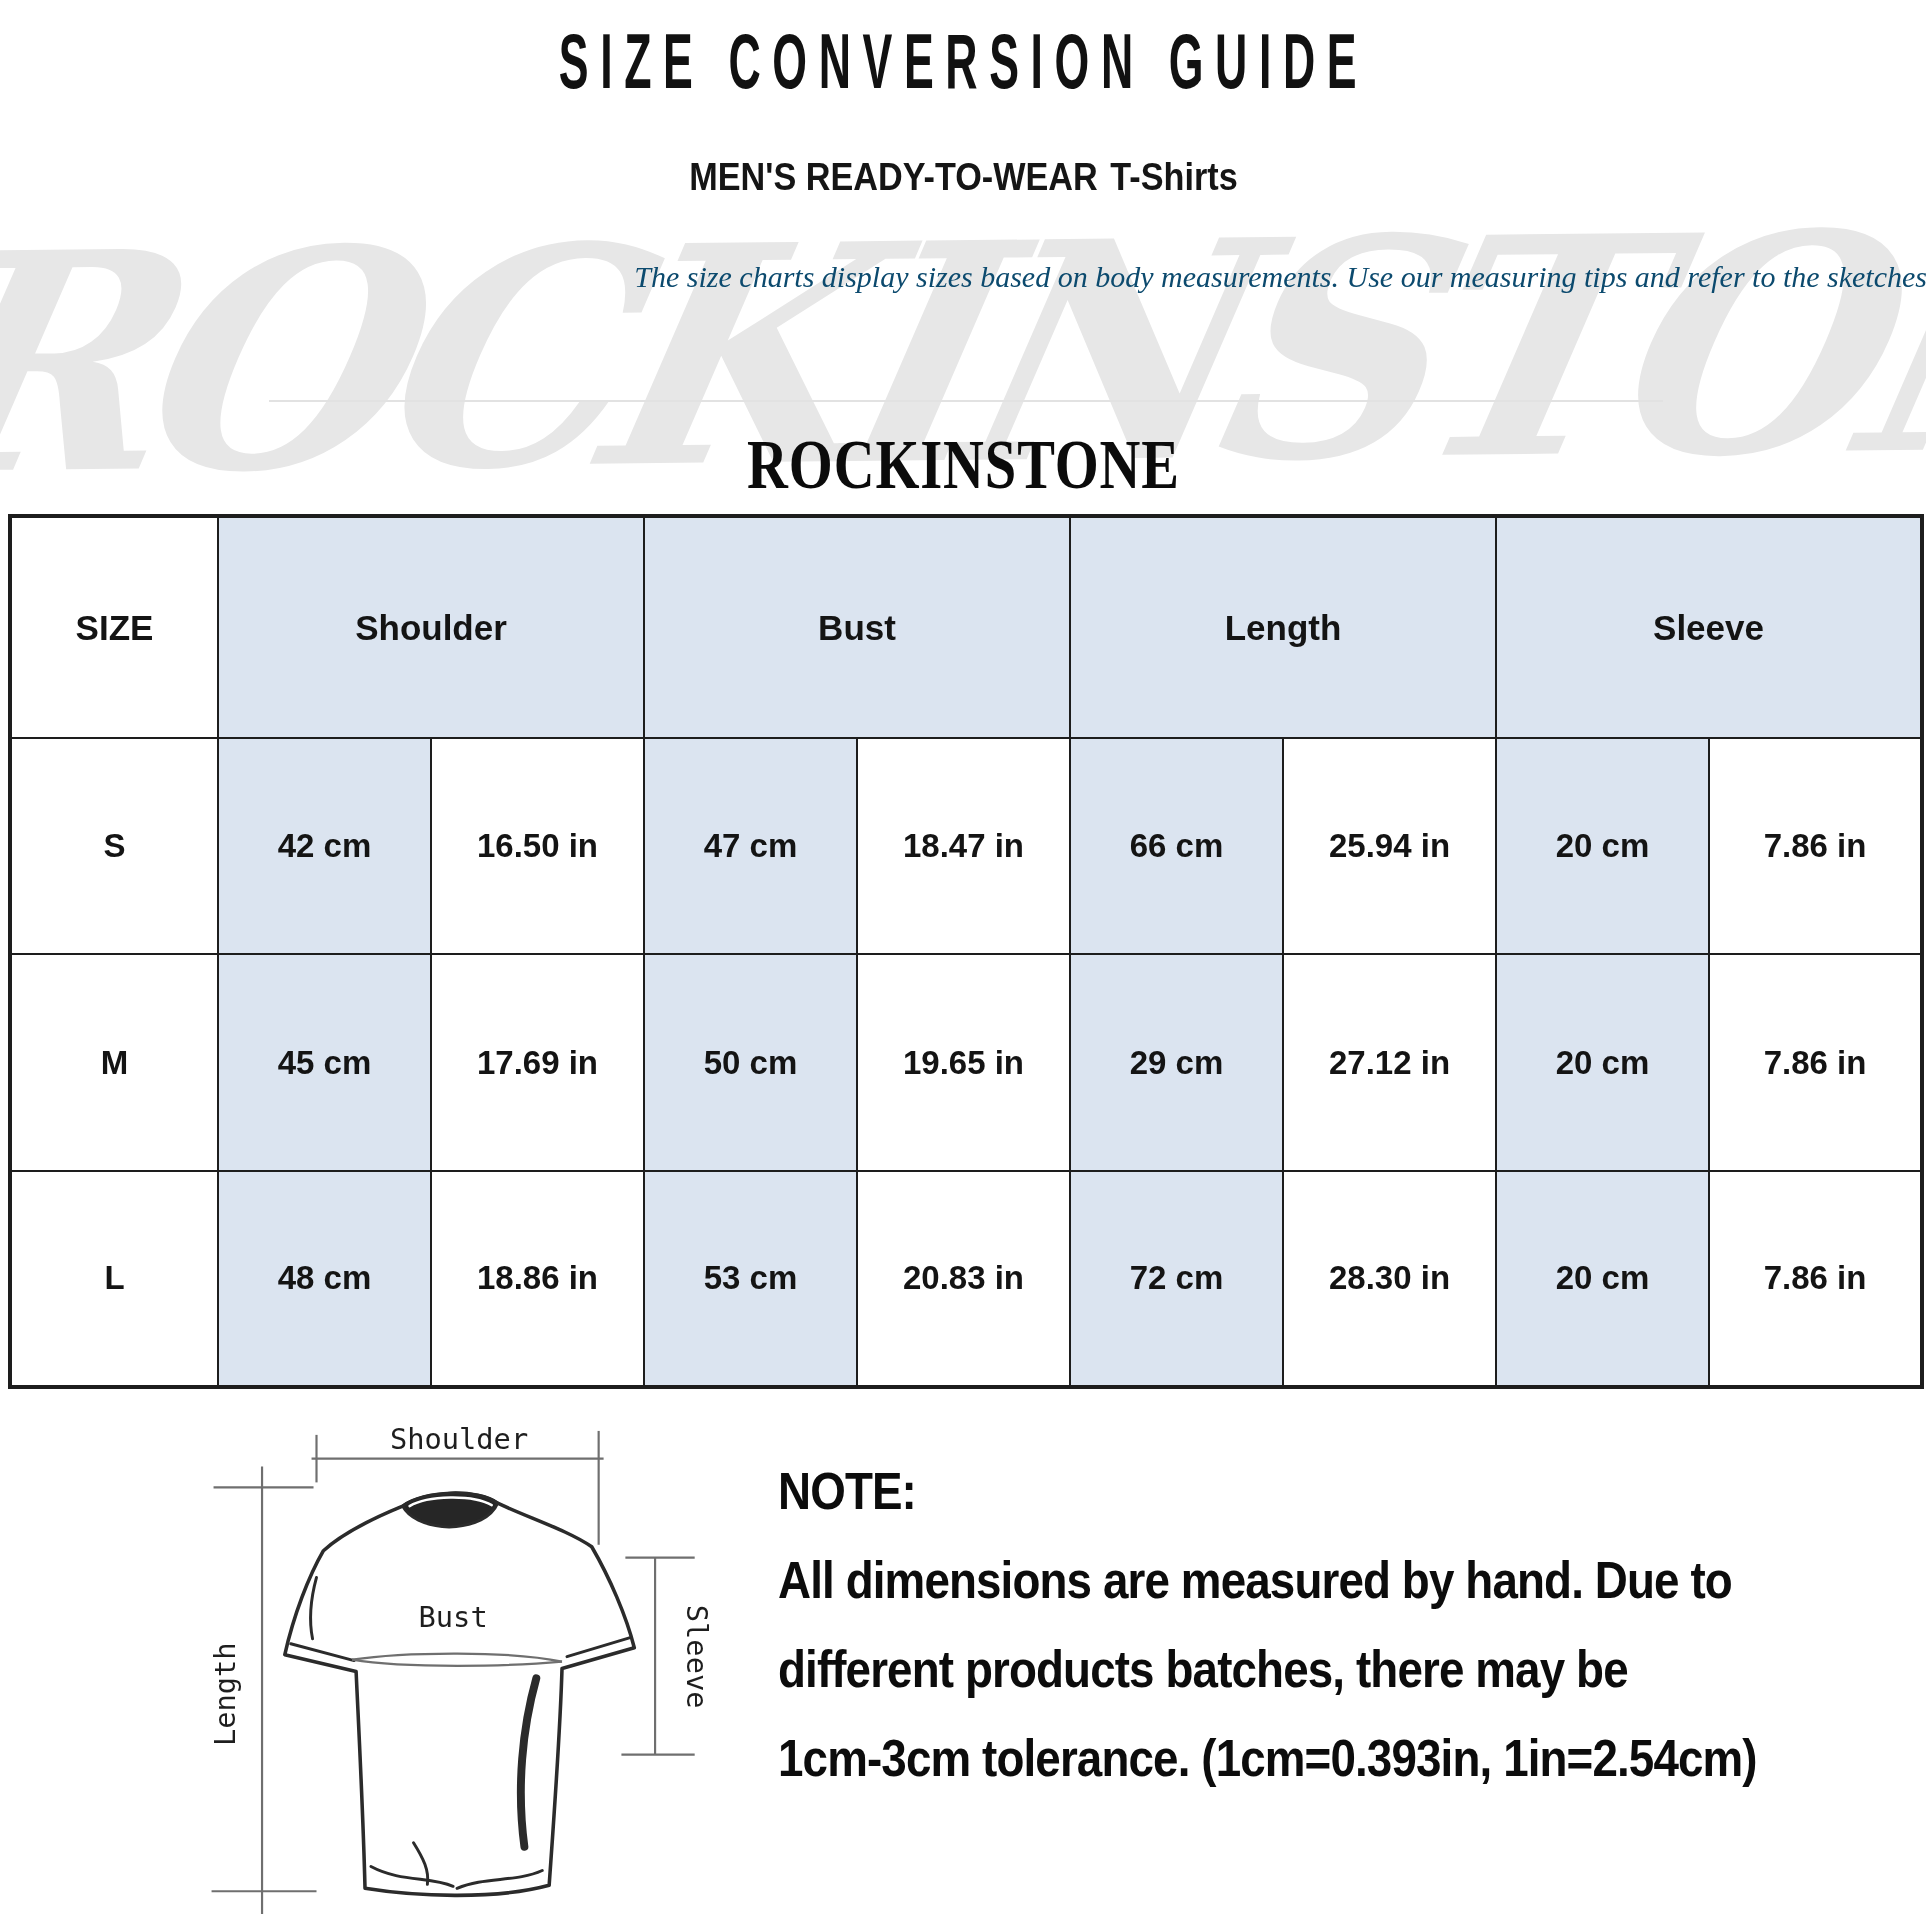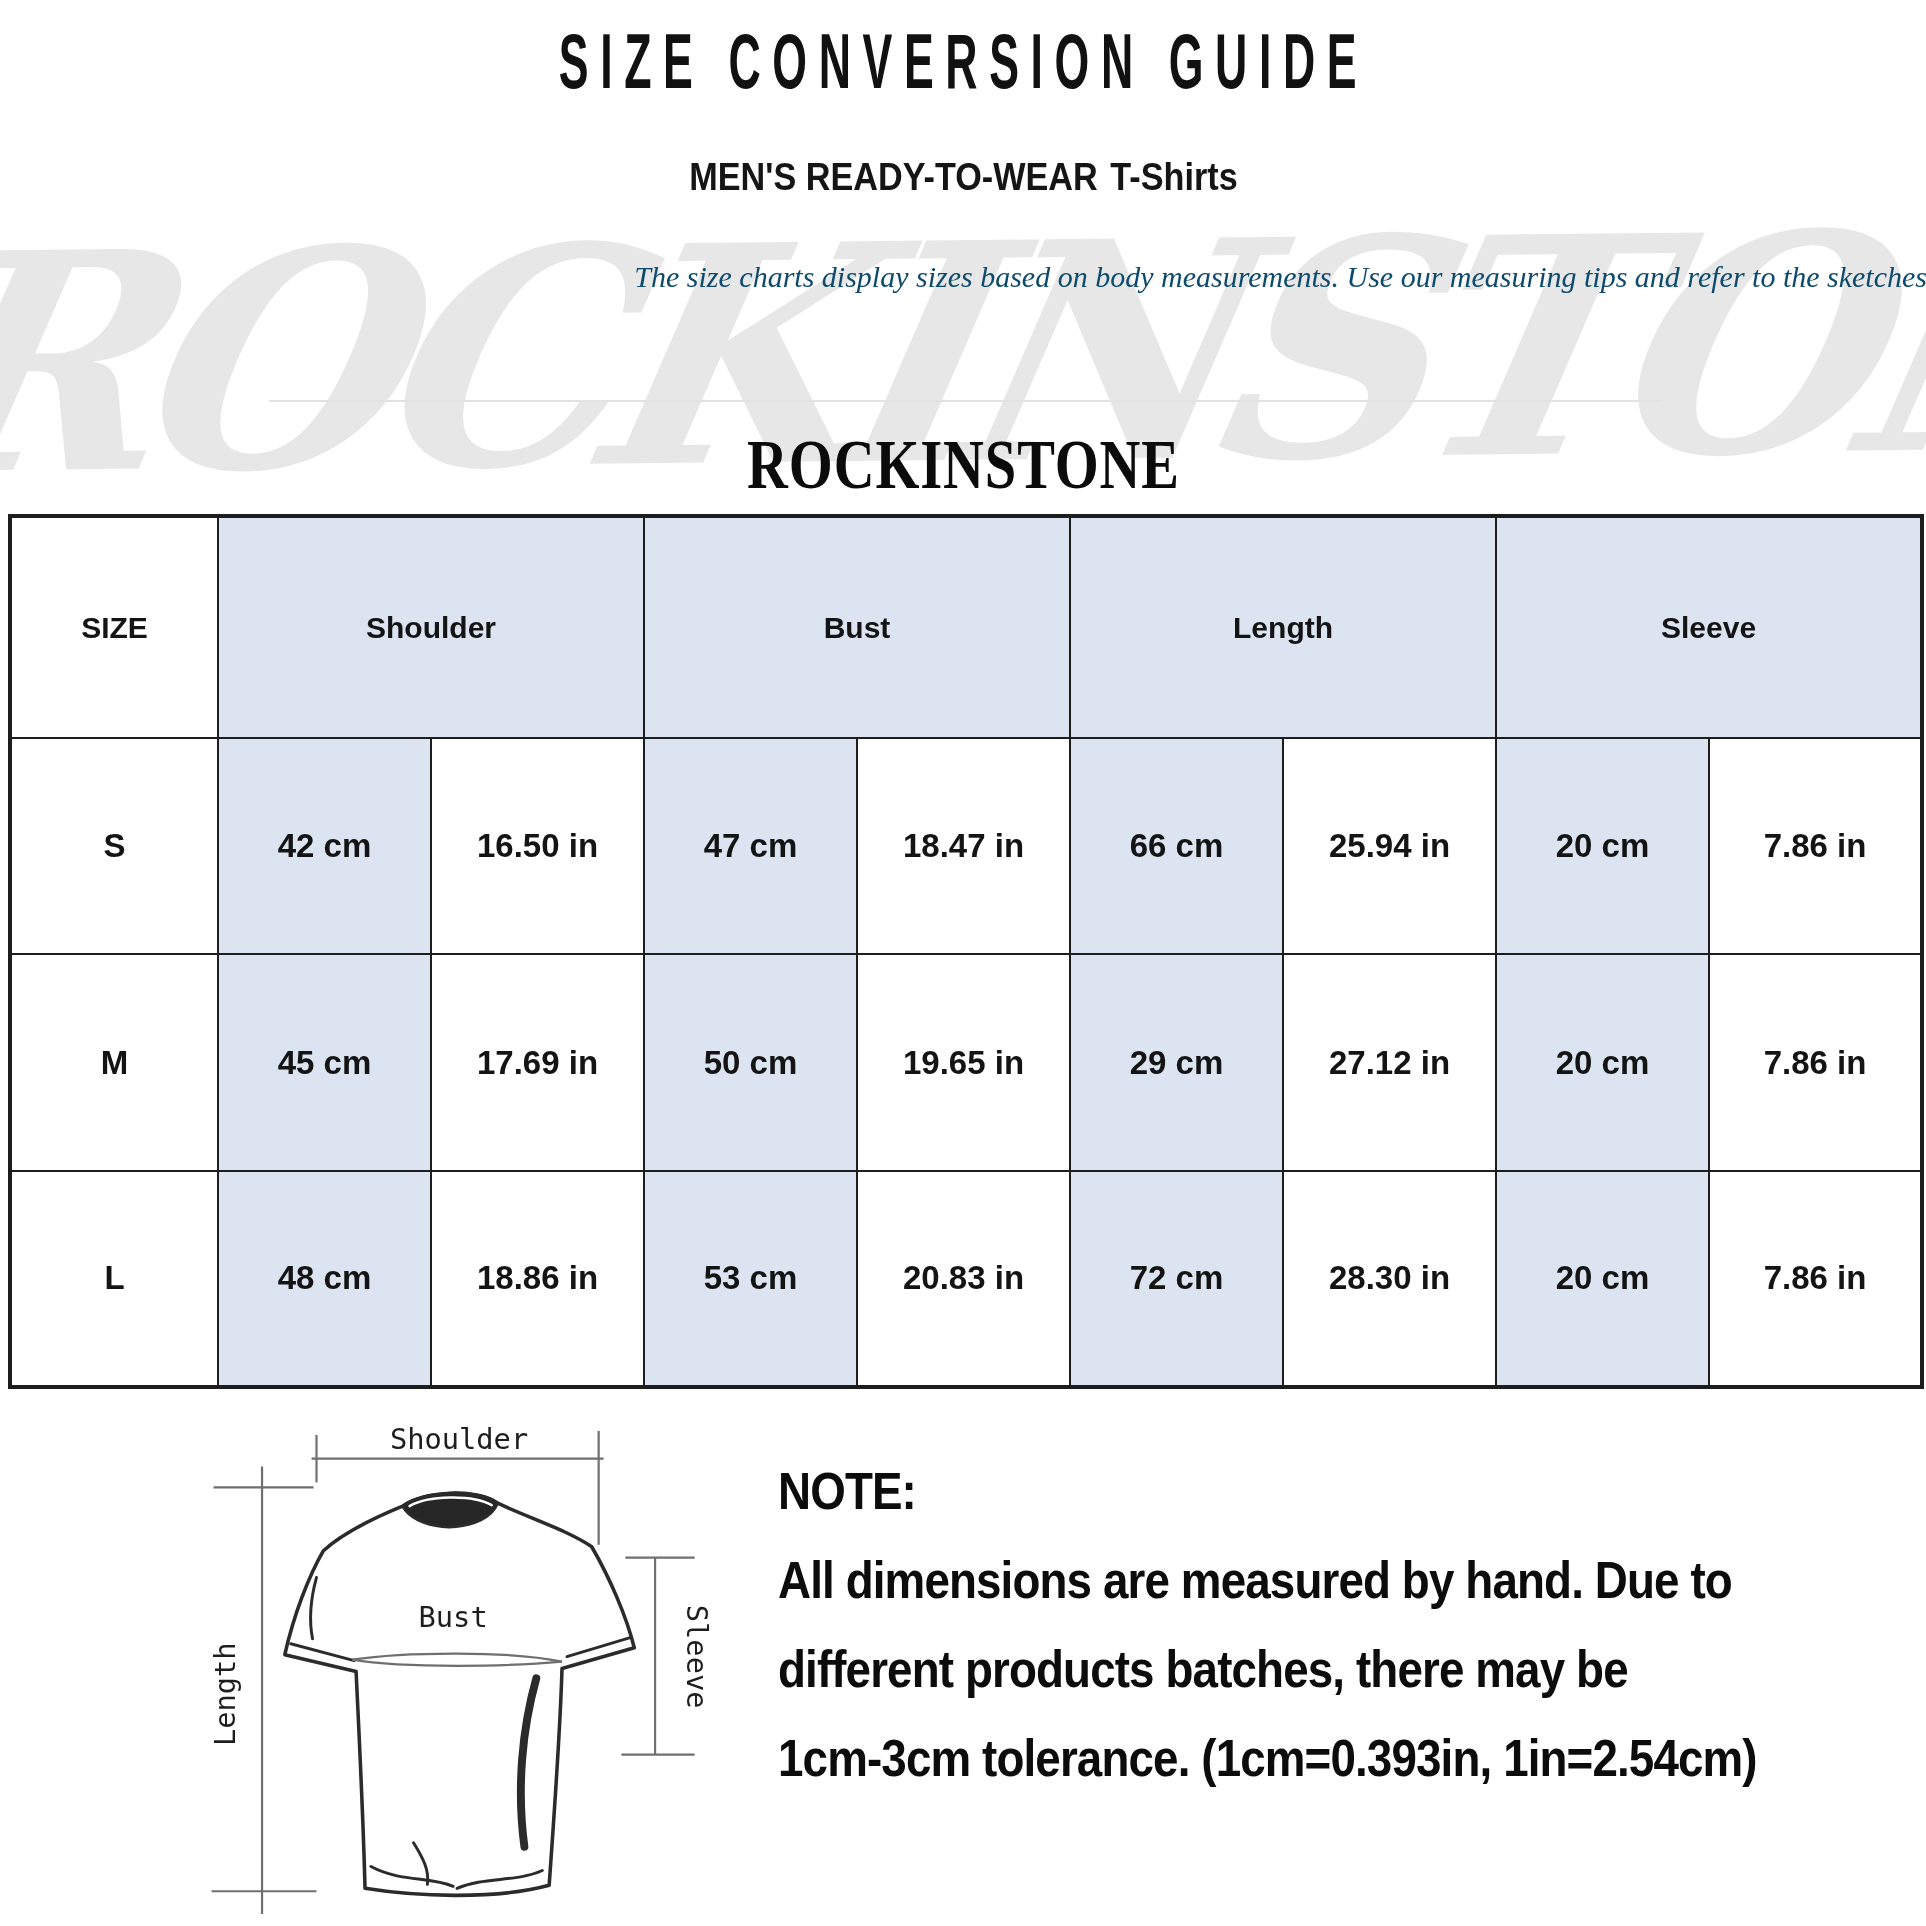--- a/index.html
+++ b/index.html
@@ -48,21 +48,21 @@
   
   table.size-table{
     position:absolute;top:514px;left:8px;width:1911px;height:875px;z-index:2;
     border-collapse:collapse;table-layout:fixed;background:#ffffff;
     border:4px solid #1d1d1d;
   }
   table.size-table td{
     border:2.5px solid #1d1d1d;text-align:center;vertical-align:middle;
     font-weight:bold;font-size:33px;color:#141414;padding:0;
   }
-  table.size-table tr.header-row td{height:109px;font-size:30px;}
+  table.size-table tr.header-row td{height:109px;font-size:35px;}
   table.size-table tr{height:109px;}
   td.blue{background:#dbe4f0;}
   
   .diagram{position:absolute;left:168px;top:1419px;width:594px;height:503px;z-index:1;}
   .diagram text{
     font-family:"DejaVu Sans Mono", monospace;font-size:29px;fill:#1e1e1e;
   }
   
   .note{
     position:absolute;left:778px;top:1447px;width:1188px;z-index:1;

